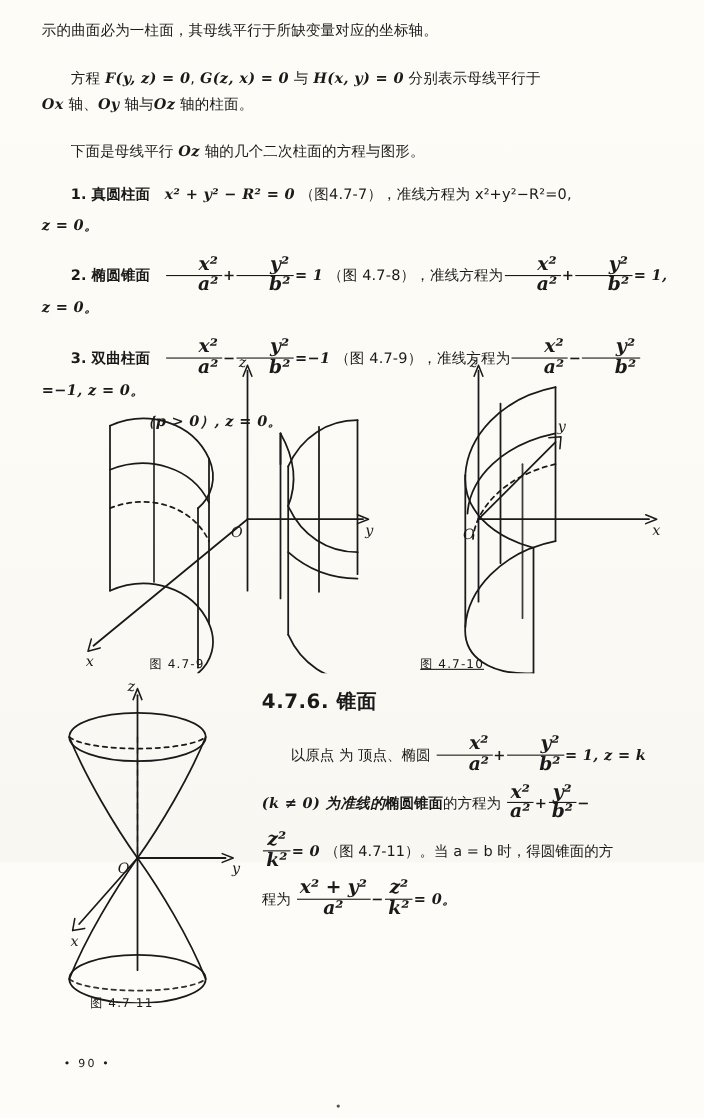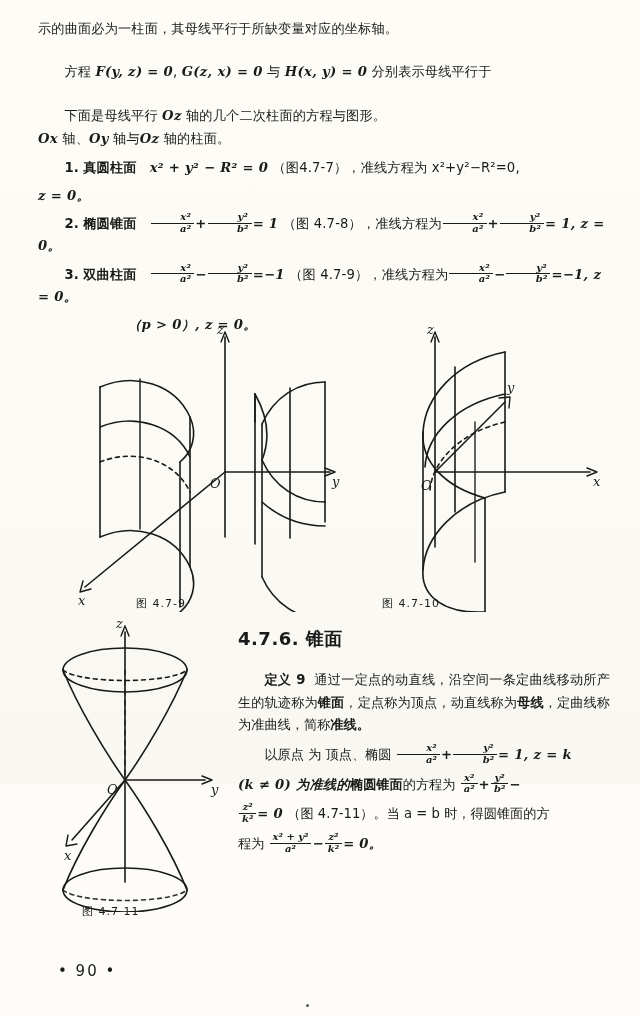--- a/index.html
+++ b/index.html
@@ -42,51 +42,51 @@
     letter-spacing: 0.3px;
   }
   .bold { font-weight: bold; }
   .frac {
     display: inline-block;
     vertical-align: middle;
     text-align: center;
     font-family: "DejaVu Serif", serif;
     font-style: italic;
     font-weight: bold;
-    font-size: 10px;
+    font-size: 17px;
     line-height: 1.05;
     margin: 0 1px;
     position: relative;
     top: -1px;
   }
   .frac .num { display: block; padding: 0 3px; }
   .frac .den { display: block; border-top: 1.2px solid #1a1a1a; padding: 0 3px; }
   .item-line {
-    margin: 7px 0 7px 0;
+    margin: 17px 0 7px 0;
     text-indent: 2em;
   }
   .sub-line {
     margin: 0 0 4px 0;
     text-indent: 0;
   }
   
   .fig-area {
     position: absolute;
     left: 0;
     top: 322px;
     width: 640px;
     height: 290px;
   }
   .fig-caption {
     font-family: "DejaVu Sans", sans-serif;
     font-size: 11px;
     letter-spacing: 1px;
   }
   .cap-1 { position: absolute; left: 136px; top: 274px; }
-  .cap-2 { position: absolute; left: 382px; top: 274px; }
+  .cap-2 { position: absolute; left: 382px; top: 274px; text-decoration: underline; }
   
   .lower {
     position: absolute;
     left: 0; top: 612px;
     width: 640px; height: 350px;
   }
   .cone-box {
     position: absolute;
     left: 30px; top: 0;
     width: 210px; height: 300px;
@@ -104,21 +104,21 @@
     font-weight: bold;
     letter-spacing: 0.5px;
     margin: 0 0 14px 0;
     font-family: "DejaVu Sans", sans-serif;
   }
   .rp { margin: 0 0 7px 0; text-indent: 2em; text-align: justify; }
   .pagenum {
     position: absolute;
     left: 58px;
     top: 962px;
-    font-size: 15px;
+    font-size: 10px;
     letter-spacing: 2px;
   }
   .dot-bottom {
     position: absolute;
     left: 306px;
     top: 1004px;
     width: 3px; height: 3px;
     background: #555;
     border-radius: 50%;
   }
@@ -132,26 +132,26 @@
   <div class="text-col">
 
     <p class="para">
       <span>示的曲面必为一柱面，其母线平行于所缺变量对应的坐标轴。</span>
     </p>
 
     <p class="para indent">
       <span>方程 </span><span class="mathit">F(y, z) = 0</span><span>, </span><span class="mathit">G(z, x) = 0</span><span> 与 </span><span class="mathit">H(x, y) = 0</span><span> 分别表示母线平行于</span>
     </p>
 
+    <p class="para">
+      <span class="mathit">Ox</span><span> 轴、</span><span class="mathit">Oy</span><span> 轴与</span><span class="mathit">Oz</span><span> 轴的柱面。</span>
+    </p>
+
     <p class="para indent">
       <span>下面是母线平行 </span><span class="mathit">Oz</span><span> 轴的几个二次柱面的方程与图形。</span>
-    </p>
-
-    <p class="para">
-      <span class="mathit">Ox</span><span> 轴、</span><span class="mathit">Oy</span><span> 轴与</span><span class="mathit">Oz</span><span> 轴的柱面。</span>
     </p>
 
     <p class="item-line">
       <span class="bold">1.</span>
       <span class="bold">真圆柱面</span>
       &nbsp;&nbsp;<span class="mathit">x² + y² − R² = 0</span>
       <span>（图4.7-7）</span><span>，准线方程为 x²+y²−R²=0,</span>
     </p>
     <p class="sub-line">
       <span class="mathit">z = 0。</span>
@@ -289,24 +289,20 @@
           <text x="34" y="248">x</text>
           <text x="77" y="182">O</text>
         </g>
       </svg>
       <div class="fig-caption" style="position:absolute;left:52px;top:292px;">图  4.7 11</div>
     </div>
 
     <div class="right-col">
       <div class="sec-head">4.7.6. 锥面</div>
 
-      <p class="rp">
-        <span class="bold">定义 9</span>
-        &nbsp;<span>通过一定点的动直线，沿空间一条定曲线移动所产生的轨迹称为</span><span class="bold">锥面</span><span>，定点称为顶点，动直线称为</span><span class="bold">母线</span><span>，定曲线称为准曲线，简称</span><span class="bold">准线。</span>
-      </p>
 
       <p class="rp">
         <span>以原点 为 顶点、椭圆 </span><span class="frac"><span class="num">x²</span><span class="den">a²</span></span><span class="mathit">+</span><span class="frac"><span class="num">y²</span><span class="den">b²</span></span><span class="mathit">= 1, z = k</span>
       </p>
 
       <p class="rp" style="text-indent:0;">
         <span class="mathit">(k ≠ 0) 为准线的</span><span class="bold">椭圆锥面</span><span>的方程为</span>
         <span class="frac"><span class="num">x²</span><span class="den">a²</span></span><span class="mathit">+</span><span class="frac"><span class="num">y²</span><span class="den">b²</span></span><span class="mathit">−</span>
       </p>
 

